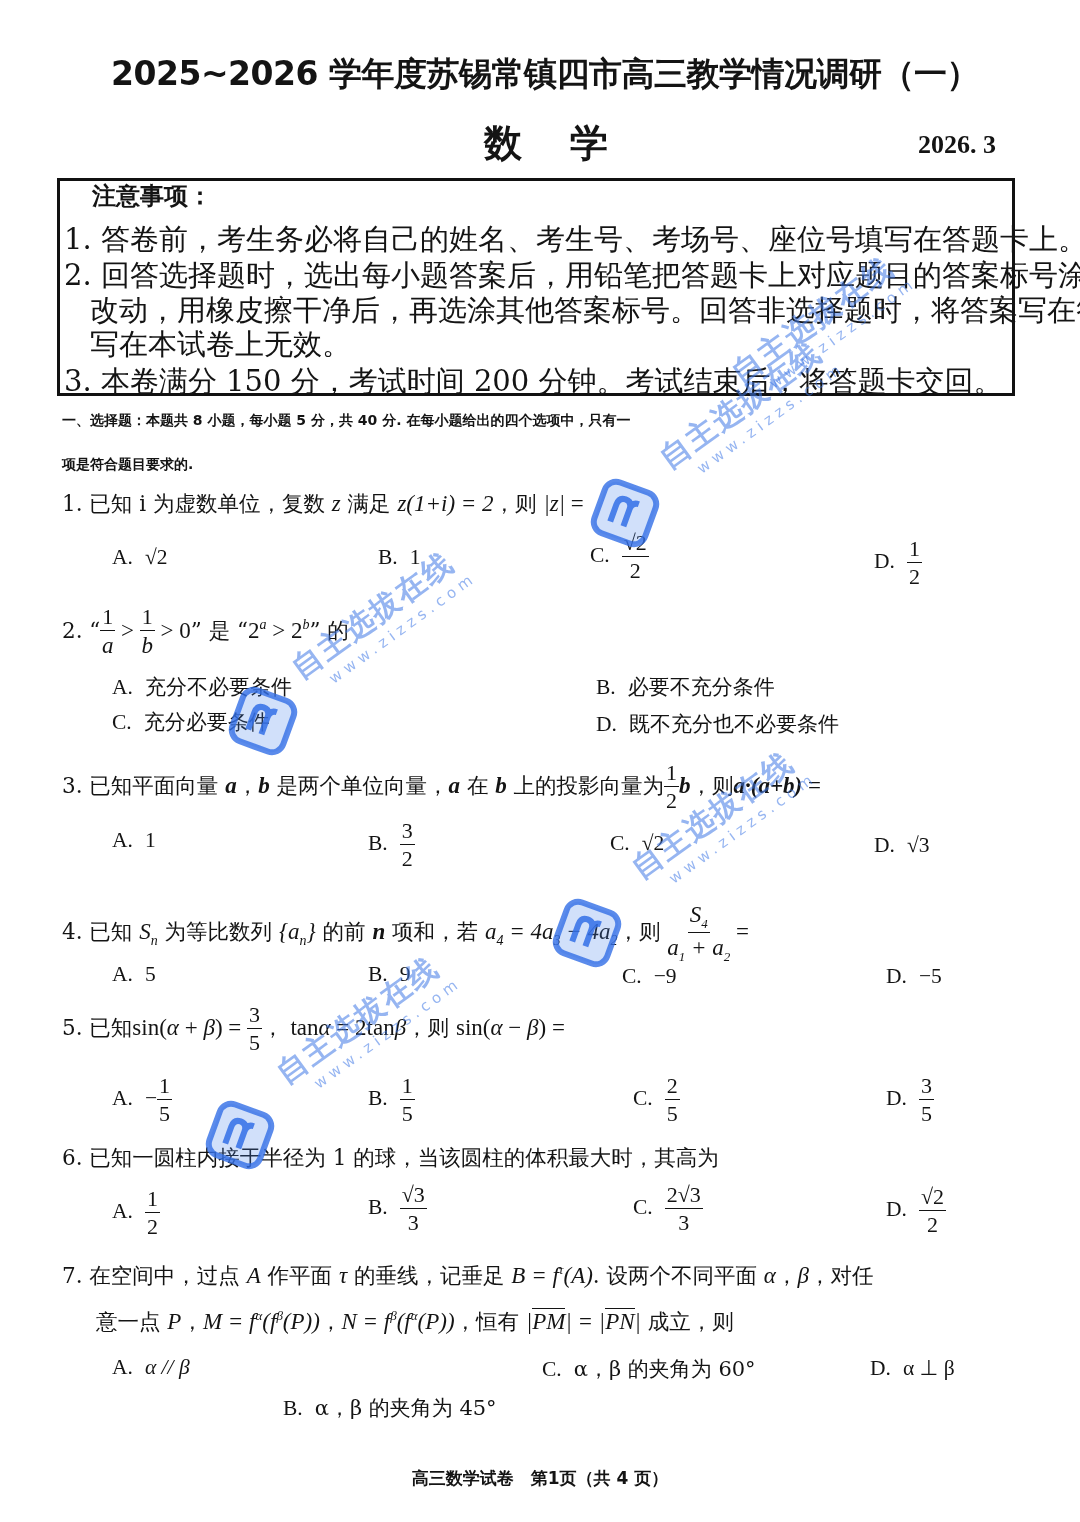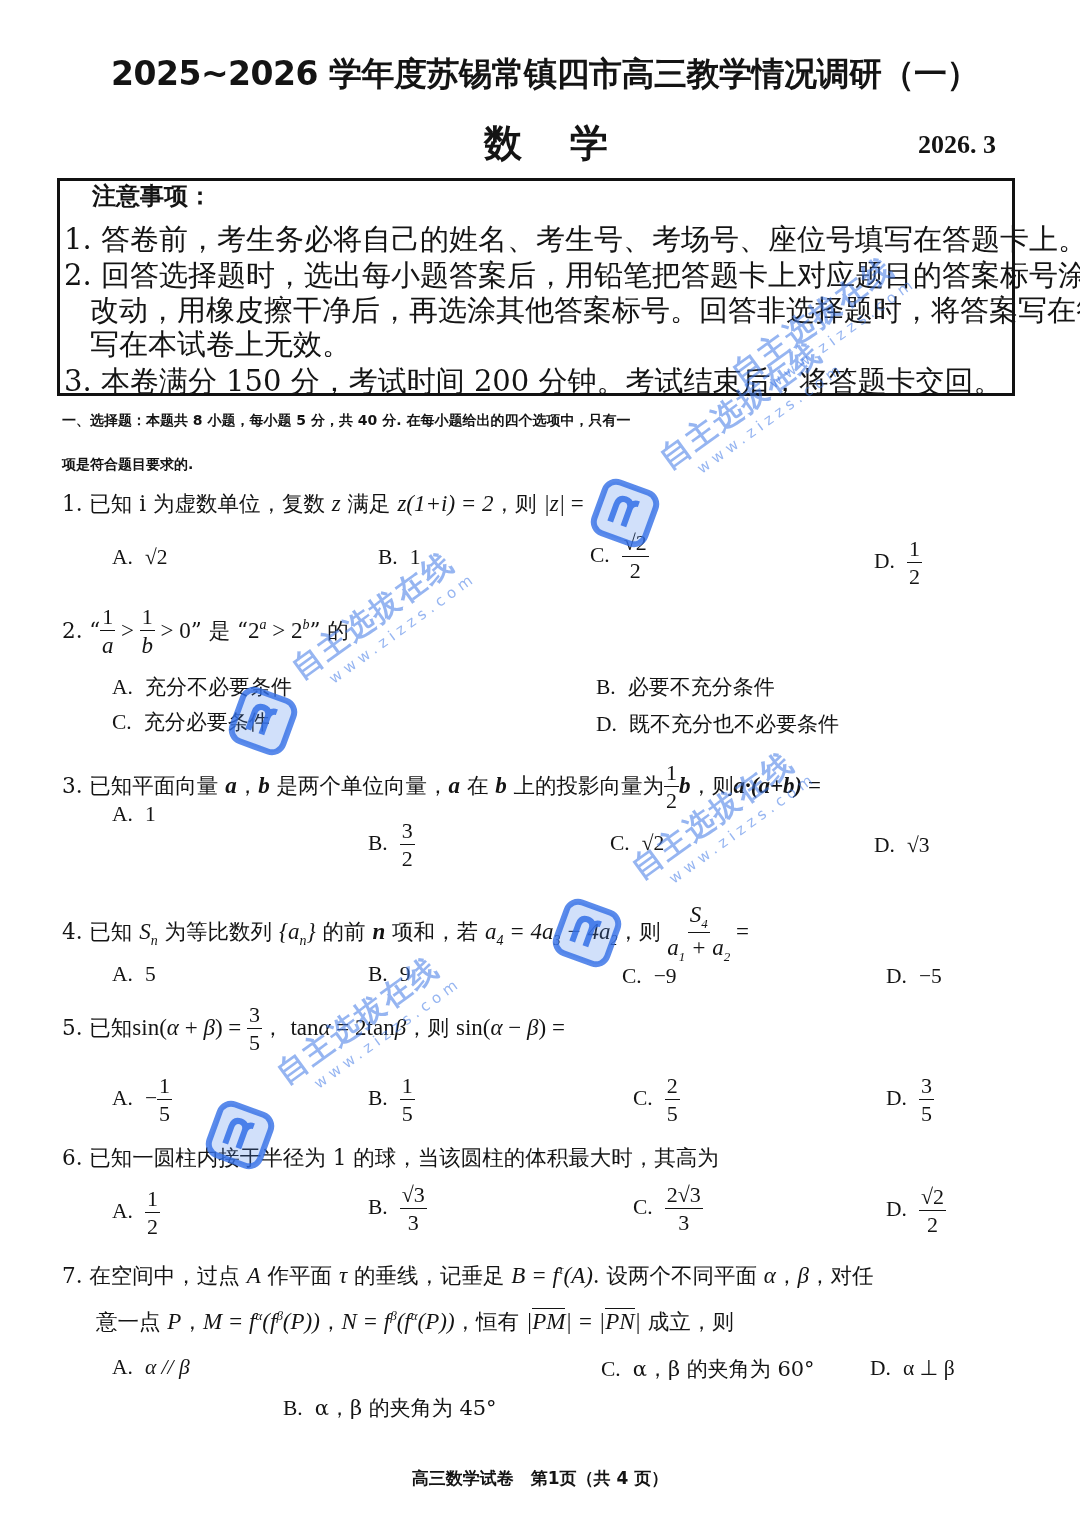--- a/index.html
+++ b/index.html
@@ -112,21 +112,21 @@
 <div class="abs opt" style="left:112px;top:708px"><span class="lbl">C.</span><span class="cn">充分必要条件</span></div>
 <div class="abs opt" style="left:596px;top:710px"><span class="lbl">D.</span><span class="cn">既不充分也不必要条件</span></div>
 
 <div class="abs q" style="top:762px">
   <span>3.</span>
   <span>已知平面向量 </span><span class="mb">a</span><span>，</span><span class="mb">b</span><span> 是两个单位向量，</span><span class="mb">a</span><span> 在 </span><span class="mb">b</span><span> 上的投影向量为</span><span class="frac">
       <span class="num">1</span>
       <span class="den">2</span>
     </span><span class="mb">b</span><span>，则</span><span class="mb">a·(a+b)</span><span class="mr"> =</span>
 </div>
-<div class="abs opt" style="left:112px;top:802px"><span class="lbl">A.</span><span>1</span></div>
+<div class="abs opt" style="left:112px;top:828px"><span class="lbl">A.</span><span>1</span></div>
 <div class="abs opt" style="left:368px;top:820px"><span class="lbl">B.</span><span class="frac">
       <span class="num">3</span>
       <span class="den">2</span>
     </span></div>
 <div class="abs opt" style="left:610px;top:831px"><span class="lbl">C.</span><span class="sqrt">√2</span></div>
 <div class="abs opt" style="left:874px;top:833px"><span class="lbl">D.</span><span class="sqrt">√3</span></div>
 
 <div class="abs q" style="top:903px">
   <span>4.</span>
   <span>已知 </span><span class="m">S<sub style="font-size:14px">n</sub></span><span> 为等比数列 </span><span class="m">{a<sub style="font-size:14px">n</sub>}</span><span> 的前 </span><span class="mb">n</span><span> 项和，若 </span><span class="m">a<sub style="font-size:14px">4</sub> = 4a<sub style="font-size:14px">3</sub> − 4a<sub style="font-size:14px">2</sub></span><span>，则 </span><span class="frac">
@@ -186,21 +186,21 @@
 
 <div class="abs q" style="top:1261px">
   <span>7.</span>
   <span>在空间中，过点 </span><span class="m">A</span><span> 作平面 </span><span class="m">τ</span><span> 的垂线，记垂足 </span><span class="m">B = f<sup style="font-size:13px">τ</sup>(A)</span><span>. 设两个不同平面 </span><span class="m">α</span><span>，</span><span class="m">β</span><span>，对任</span>
 </div>
 <div class="abs q" style="left:96px;top:1307px">
   <span>意一点 </span><span class="m">P</span><span>，</span><span class="m">M = f<sup style="font-size:13px">α</sup>(f<sup style="font-size:13px">β</sup>(P))</span><span>，</span><span class="m">N = f<sup style="font-size:13px">β</sup>(f<sup style="font-size:13px">α</sup>(P))</span><span>，恒有 </span><span class="m">|<span class="vec">PM</span>| = |<span class="vec">PN</span>|</span><span> 成立，则</span>
 </div>
 <div class="abs opt" style="left:112px;top:1355px"><span class="lbl">A.</span><span style="font-style:italic">α // β</span></div>
 <div class="abs opt" style="left:283px;top:1394px"><span class="lbl">B.</span><span class="cn">α，β 的夹角为 45°</span></div>
-<div class="abs opt" style="left:601px;top:1355px"><span class="lbl">C.</span><span class="cn">α，β 的夹角为 60°</span></div>
+<div class="abs opt" style="left:542px;top:1355px"><span class="lbl">C.</span><span class="cn">α，β 的夹角为 60°</span></div>
 <div class="abs opt" style="left:870px;top:1355px"><span class="lbl">D.</span><span style="">α ⊥ β</span></div>
 
 <div class="abs footer">高三数学试卷　第1页（共 4 页）</div>
 
 <div class="abs wm" style="left:668px;top:440px;transform:rotate(-36deg)">
     <span class="cn">自主选拔在线</span>
     <span class="url">www.zizzs.com</span>
   </div>
 <div class="abs wm" style="left:300px;top:650px;transform:rotate(-36deg)">
     <span class="cn">自主选拔在线</span>

